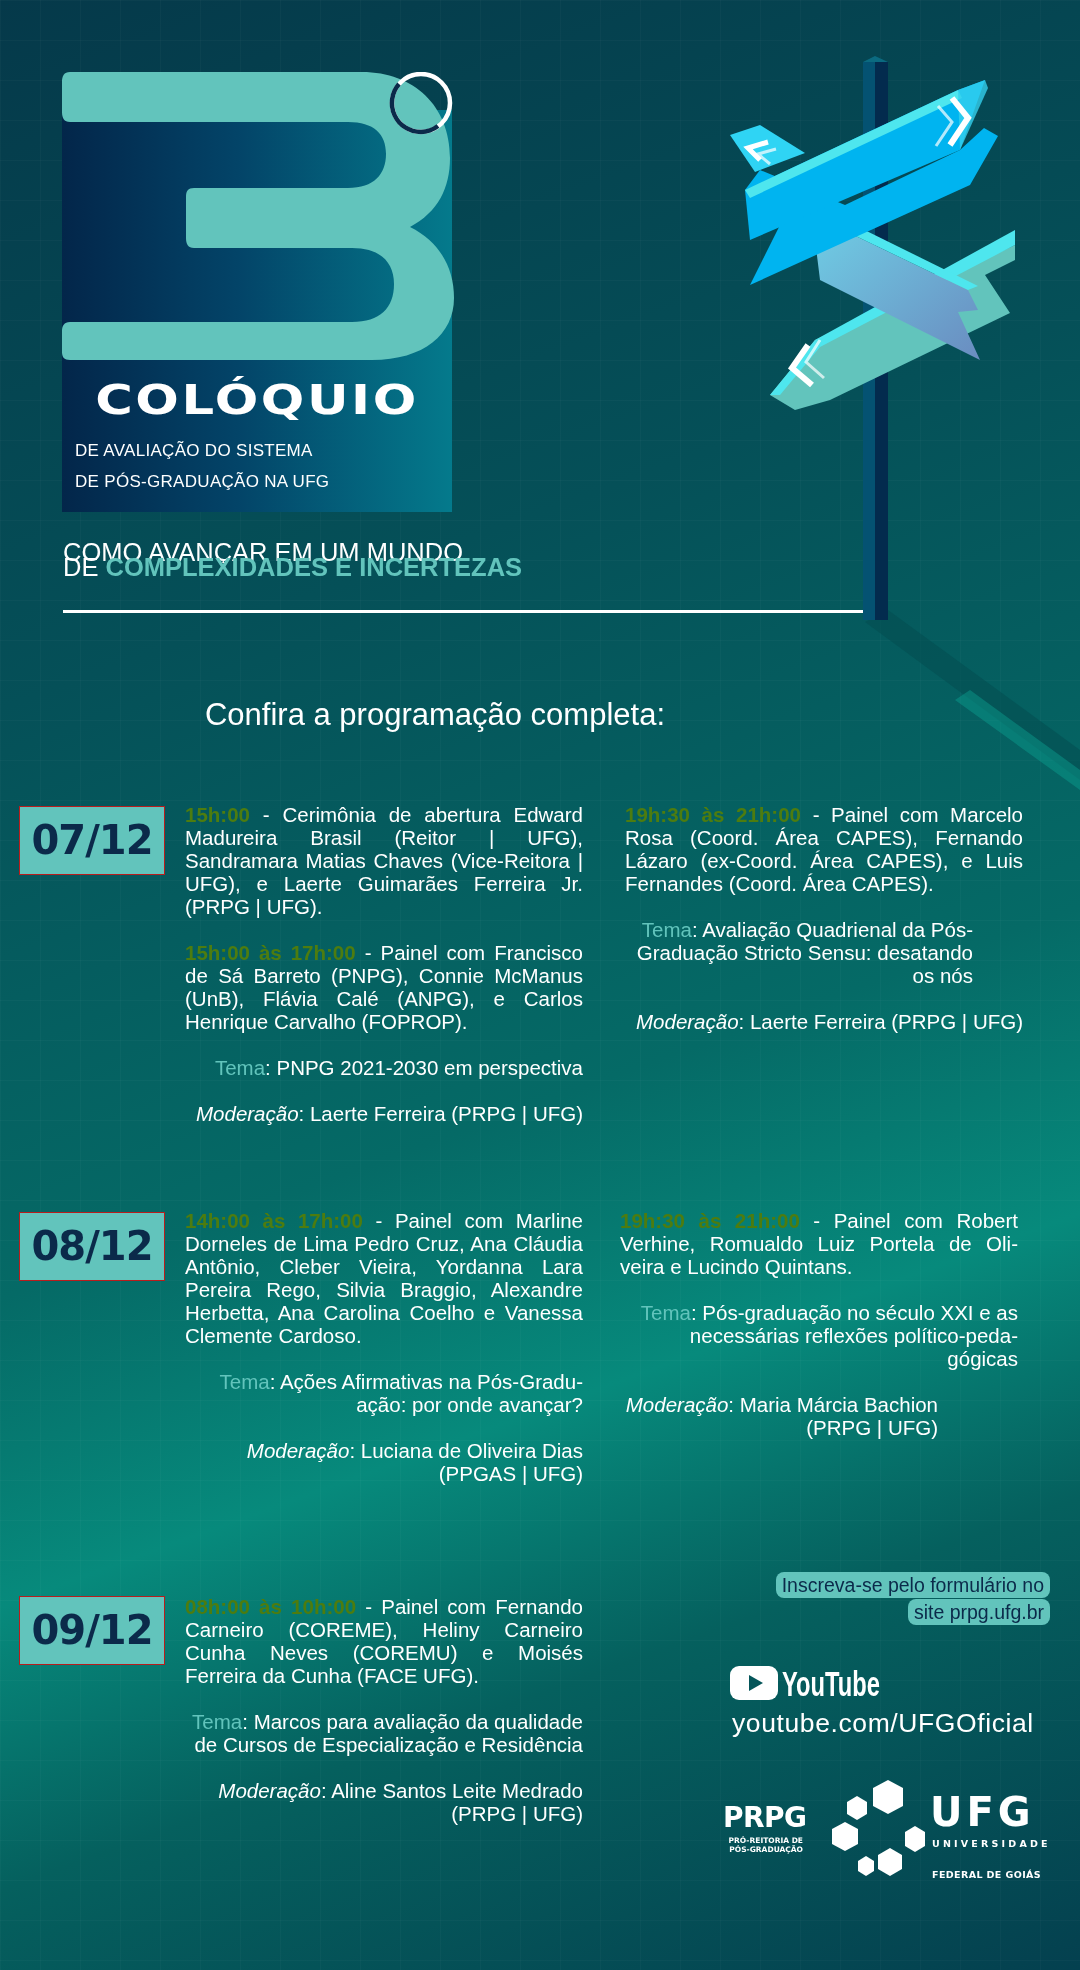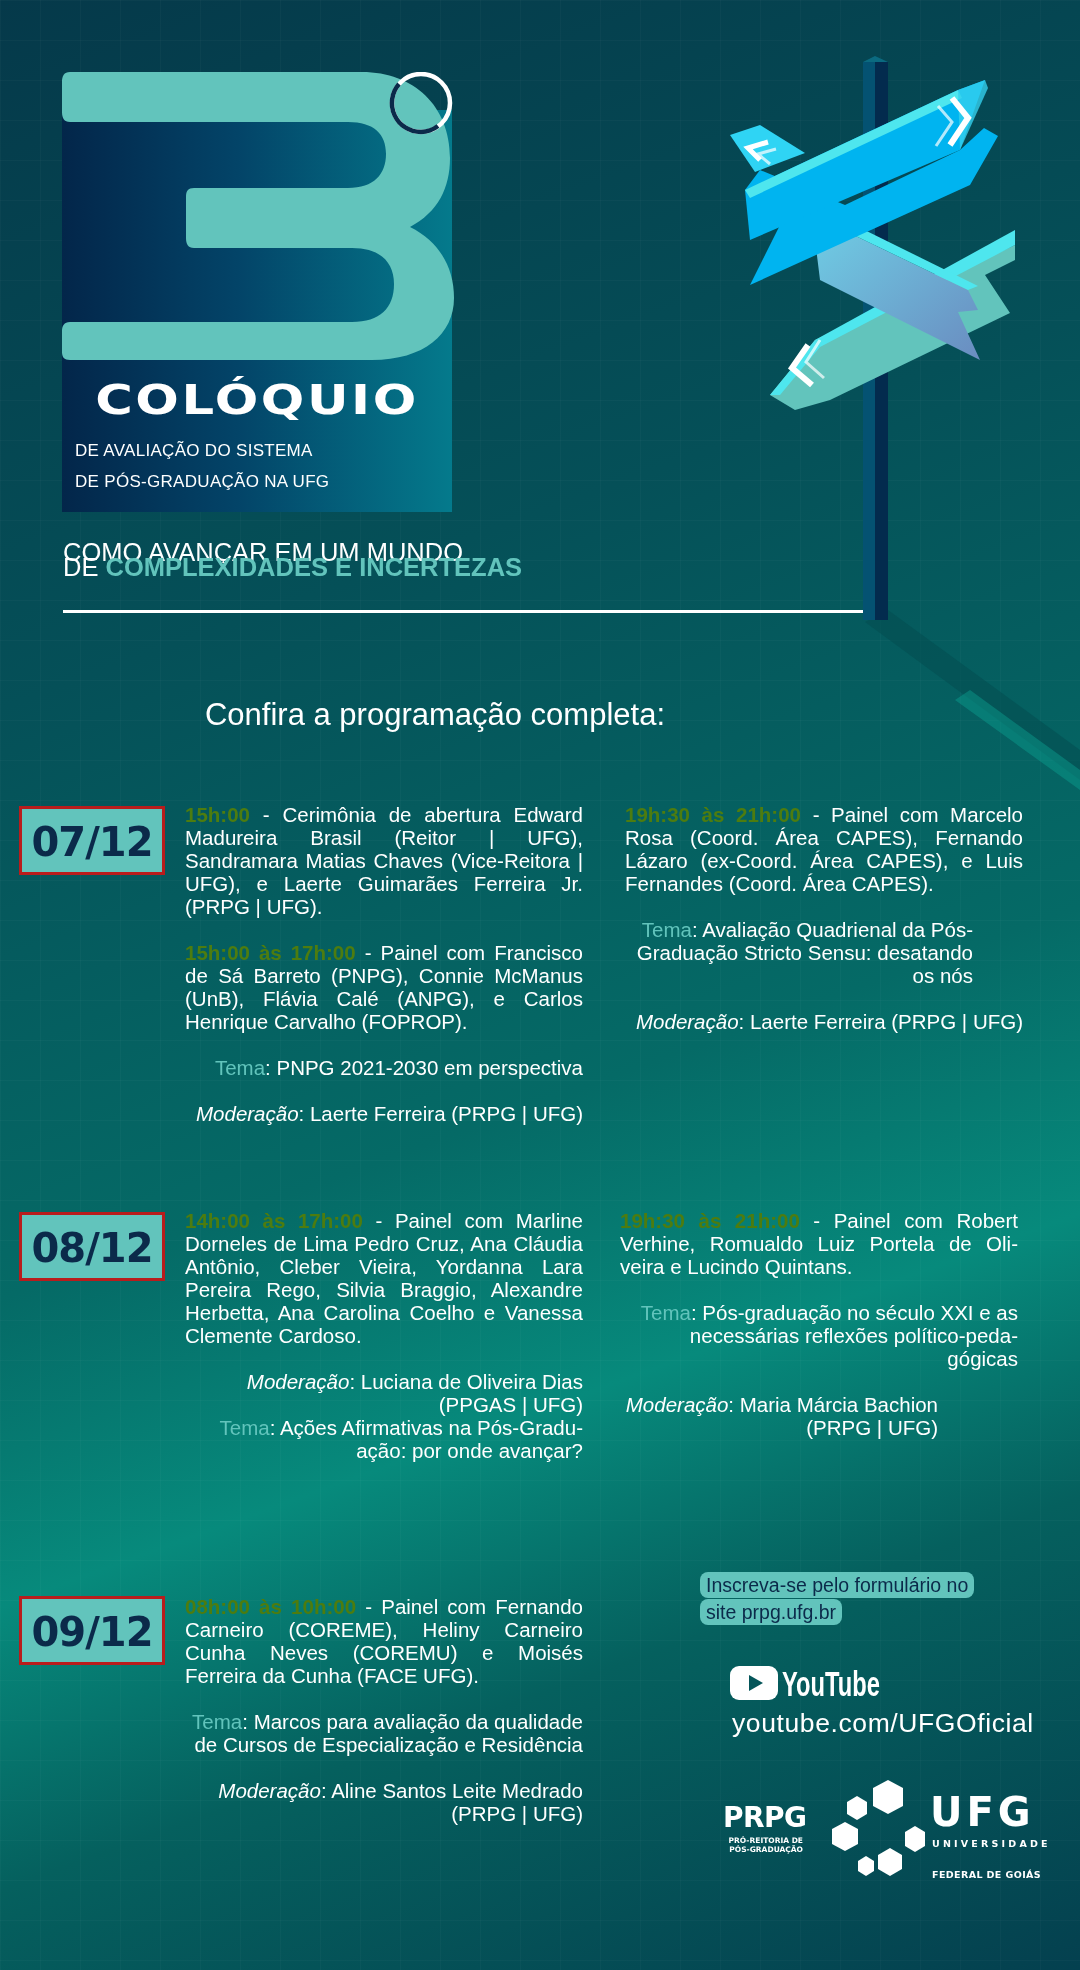--- a/index.html
+++ b/index.html
@@ -41,37 +41,37 @@
   .rule { left: 63px; top: 610px; width: 800px; height: 3px; background: #ffffff; }
 
   .heading {
     left: 0; width: 870px; top: 695px; text-align: center;
     font-family: "Liberation Sans", sans-serif; font-size: 31px; line-height: 40px;
   }
 
   
   .date-box {
     left: 19px; width: 146px; height: 69px; background: #62c4bc;
-    border: 3px solid #b91c1c; box-sizing: border-box;
+    border: 1px solid #b91c1c; box-sizing: border-box;
     color: #0b2a4a; font-family: "DejaVu Sans", sans-serif; font-weight: bold;
     font-size: 40px; line-height: 67px; text-align: center; letter-spacing: -1px;
   }
   .col {
     width: 398px; font-family: "Liberation Sans", sans-serif; font-size: 20.5px; line-height: 23px;
     text-align: justify;
   }
   .col p { margin: 0 0 23px 0; }
   .col p.last { margin-bottom: 0; }
   .time { color: #4d7c0f; font-weight: bold; }
   .tema { color: #62c4bc; }
   .mod-label { font-style: italic; }
   .left { text-align: right; }
 
   
-  .pill-wrap { left: 700px; width: 350px; top: 1572px; text-align: left; }
+  .pill-wrap { left: 700px; width: 350px; top: 1572px; text-align: right; }
   .pill {
     display: inline; background: #62c4bc; color: #0b2a4a;
     font-family: "Liberation Sans", sans-serif; font-size: 19.5px; line-height: 27px;
     padding: 2px 6px; border-radius: 8px;
     -webkit-box-decoration-break: clone; box-decoration-break: clone;
   }
   .yt-logo { left: 730px; top: 1665px; width: 152px; height: 36px; }
   .yt-url {
     left: 732px; top: 1708px; font-family: "Liberation Sans", sans-serif; font-size: 26.5px; letter-spacing: 0.6px;
   }
@@ -162,22 +162,22 @@
 </div>
 <div class="abs col" style="left:625px; top:803px;">
   <p><span class="time">19h:30 às 21h:00</span><span> - Painel com Marcelo Rosa (Coord. Área CAPES), Fernando Lázaro (ex-Coord. Área CAPES), e Luis Fernandes (Coord. Área CAPES).</span></p>
   <p class="left" style="padding-right:50px;"><span class="tema">Tema</span><span>: Avaliação Quadrienal da Pós-Graduação Stricto Sensu: desatando os nós</span></p>
   <p class="left last"><span class="mod-label">Moderação</span><span>: Laerte Ferreira (PRPG | UFG)</span></p>
 </div>
 
 <div class="abs date-box" style="top:1212px;">08/12</div>
 <div class="abs col" style="left:185px; top:1209px;">
   <p><span class="time">14h:00 às 17h:00</span><span> - Painel com Marline Dorneles de Lima Pedro Cruz, Ana Cláudia Antônio, Cleber Vieira, Yordanna Lara Pereira Rego, Silvia Braggio, Alexandre Herbetta, Ana Carolina Coelho e Vanessa Clemente Cardoso.</span></p>
+  <p class="left"><span class="tema">Tema</span><span>: Ações Afirmativas na Pós-Gradu-ação: por onde avançar?</span></p>
   <p class="left last"><span class="mod-label">Moderação</span><span>: Luciana de Oliveira Dias (PPGAS | UFG)</span></p>
-  <p class="left"><span class="tema">Tema</span><span>: Ações Afirmativas na Pós-Gradu-ação: por onde avançar?</span></p>
 </div>
 <div class="abs col" style="left:620px; top:1209px;">
   <p><span class="time">19h:30 às 21h:00</span><span> - Painel com Robert Verhine, Romualdo Luiz Portela de Oli-veira e Lucindo Quintans.</span></p>
   <p class="left"><span class="tema">Tema</span><span>: Pós-graduação no século XXI e as necessárias reflexões político-peda-gógicas</span></p>
   <p class="left last" style="padding-right:80px;"><span class="mod-label">Moderação</span><span>: Maria Márcia Bachion (PRPG | UFG)</span></p>
 </div>
 
 <div class="abs date-box" style="top:1596px;">09/12</div>
 <div class="abs col" style="left:185px; top:1595px;">
   <p><span class="time">08h:00 às 10h:00</span><span> - Painel com Fernando Carneiro (COREME), Heliny Carneiro Cunha Neves (COREMU) e Moisés Ferreira da Cunha (FACE UFG).</span></p>

